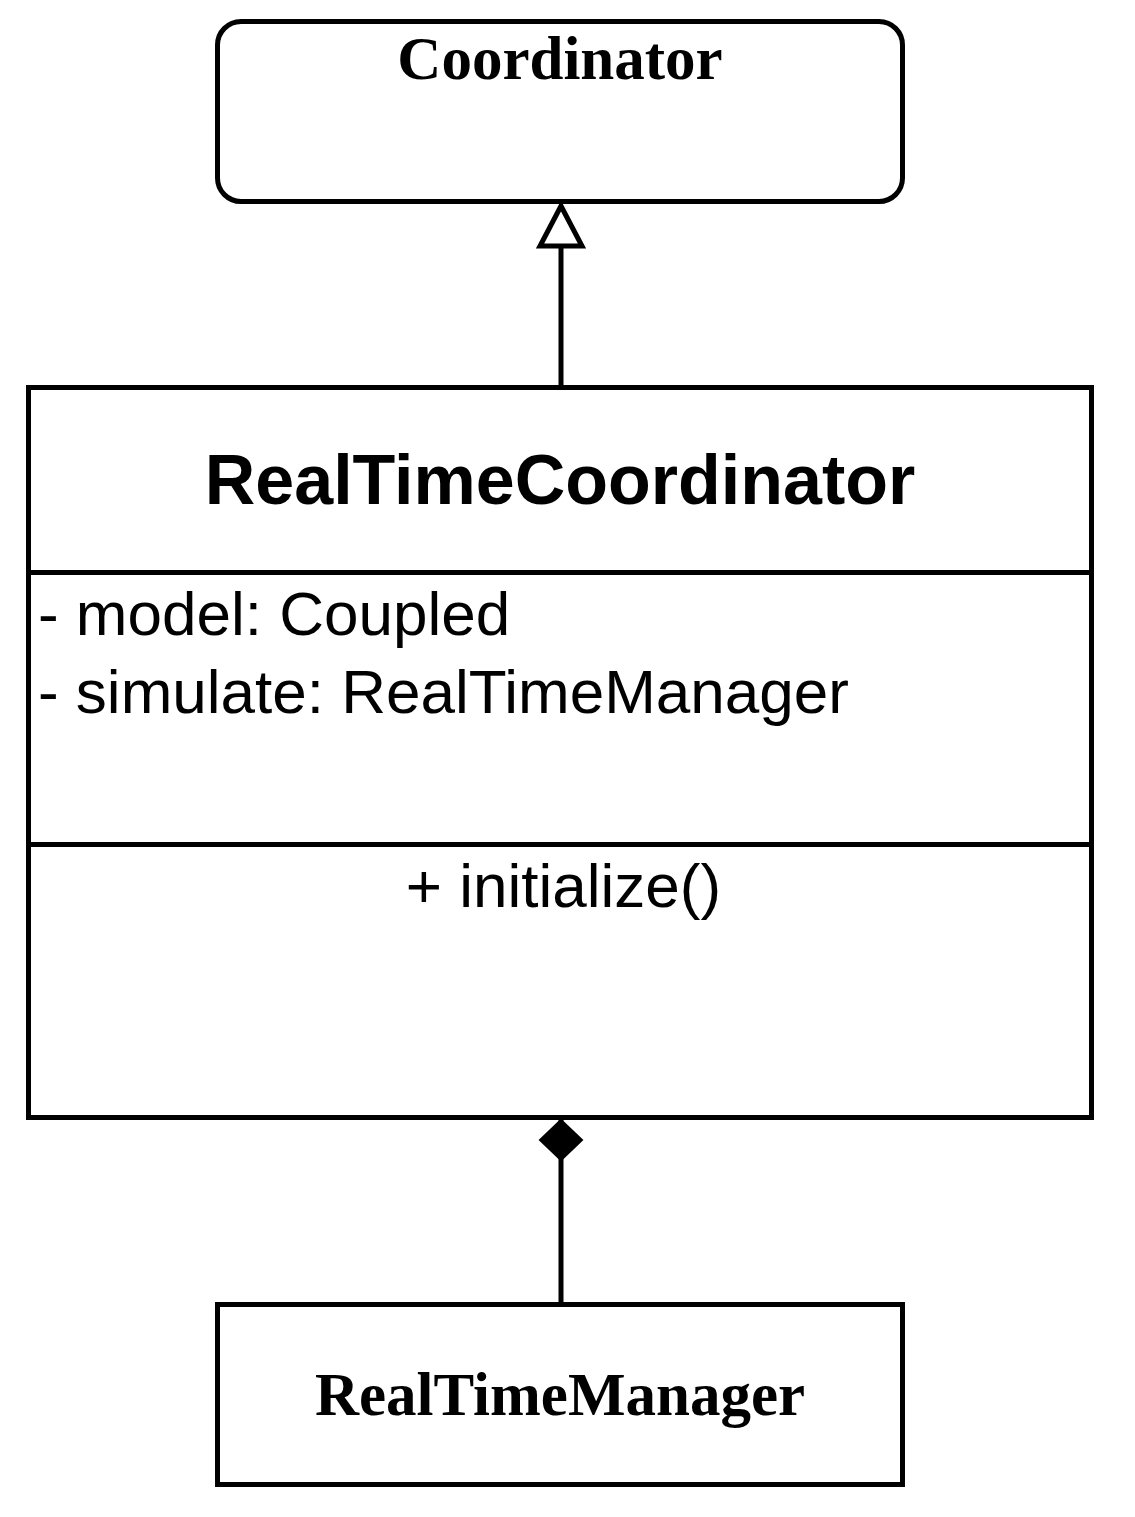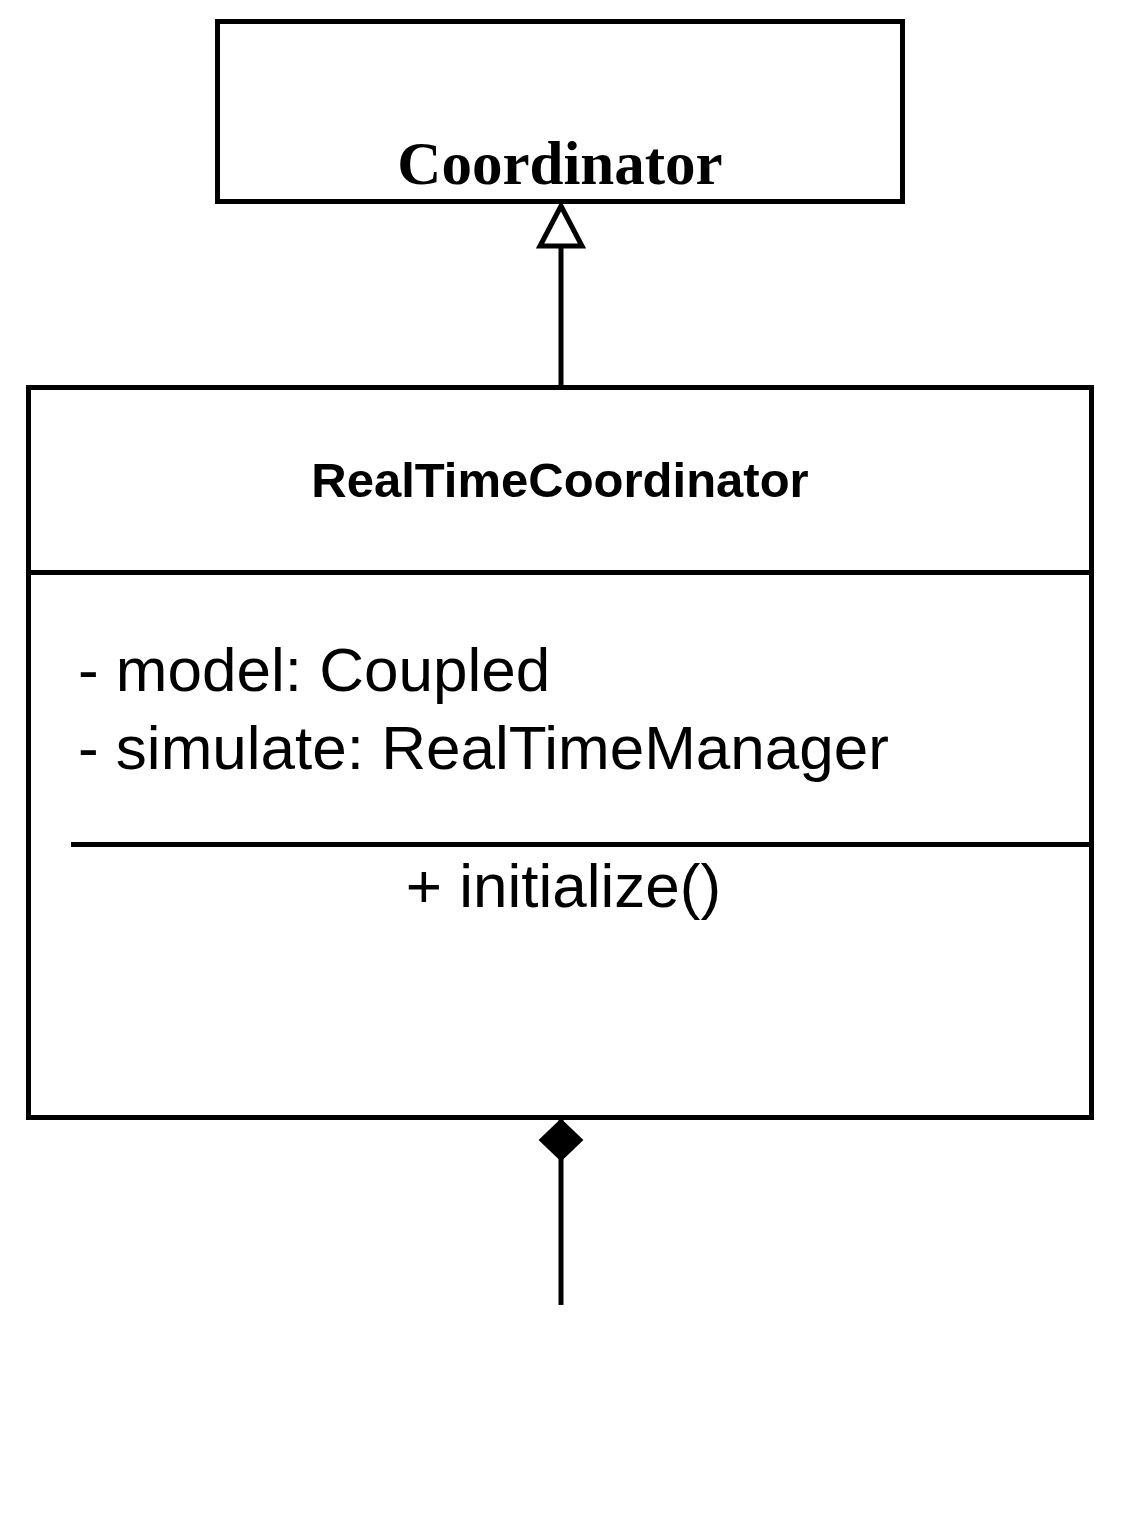--- a/index.html
+++ b/index.html
@@ -27,22 +27,23 @@
     border: 5px solid #000000;
     background: #ffffff;
     color: #000000;
   }
   .box-coordinator {
     left: 215px;
     top: 19px;
     width: 690px;
     height: 185px;
     display: flex;
-    align-items: flex-end;
+    align-items: flex-start;
     justify-content: center;
+    border-radius: 26px;
   }
   .box-realtimemanager {
     left: 215px;
     top: 1302px;
     width: 690px;
     height: 185px;
     display: flex;
     align-items: center;
     justify-content: center;
   }
@@ -65,33 +66,32 @@
     height: 180px;
     flex: 0 0 auto;
     border-bottom: 5px solid #000000;
     display: flex;
     align-items: center;
     justify-content: center;
   }
   .sans-class-name {
     font-family: "Liberation Sans", sans-serif;
     font-weight: bold;
-    font-size: 49px;
+    font-size: 70px;
     color: #000000;
     white-space: nowrap;
   }
   .compartment-attributes {
     height: 267px;
     flex: 0 0 auto;
     border-bottom: 5px solid #000000;
     display: flex;
     flex-direction: column;
-    justify-content: center;
+    justify-content: flex-start;
     padding-left: 7px;
-    margin-left: 40px;
   }
   .compartment-methods {
     flex: 1 1 auto;
     display: flex;
     justify-content: center;
     padding-left: 7px;
   }
   .member-line {
     font-family: "Liberation Sans", sans-serif;
     font-weight: normal;
@@ -125,14 +125,17 @@
     </div>
     <div class="compartment-attributes">
       <div class="member-line">- model: Coupled</div>
       <div class="member-line">- simulate: RealTimeManager</div>
     </div>
     <div class="compartment-methods">
       <div class="member-line">+ initialize()</div>
     </div>
   </div>
 
+  <div class="class-box box-realtimemanager">
+    <span class="serif-class-name">RealTimeManager</span>
+  </div>
 
 </div>
 
 </body></html>

